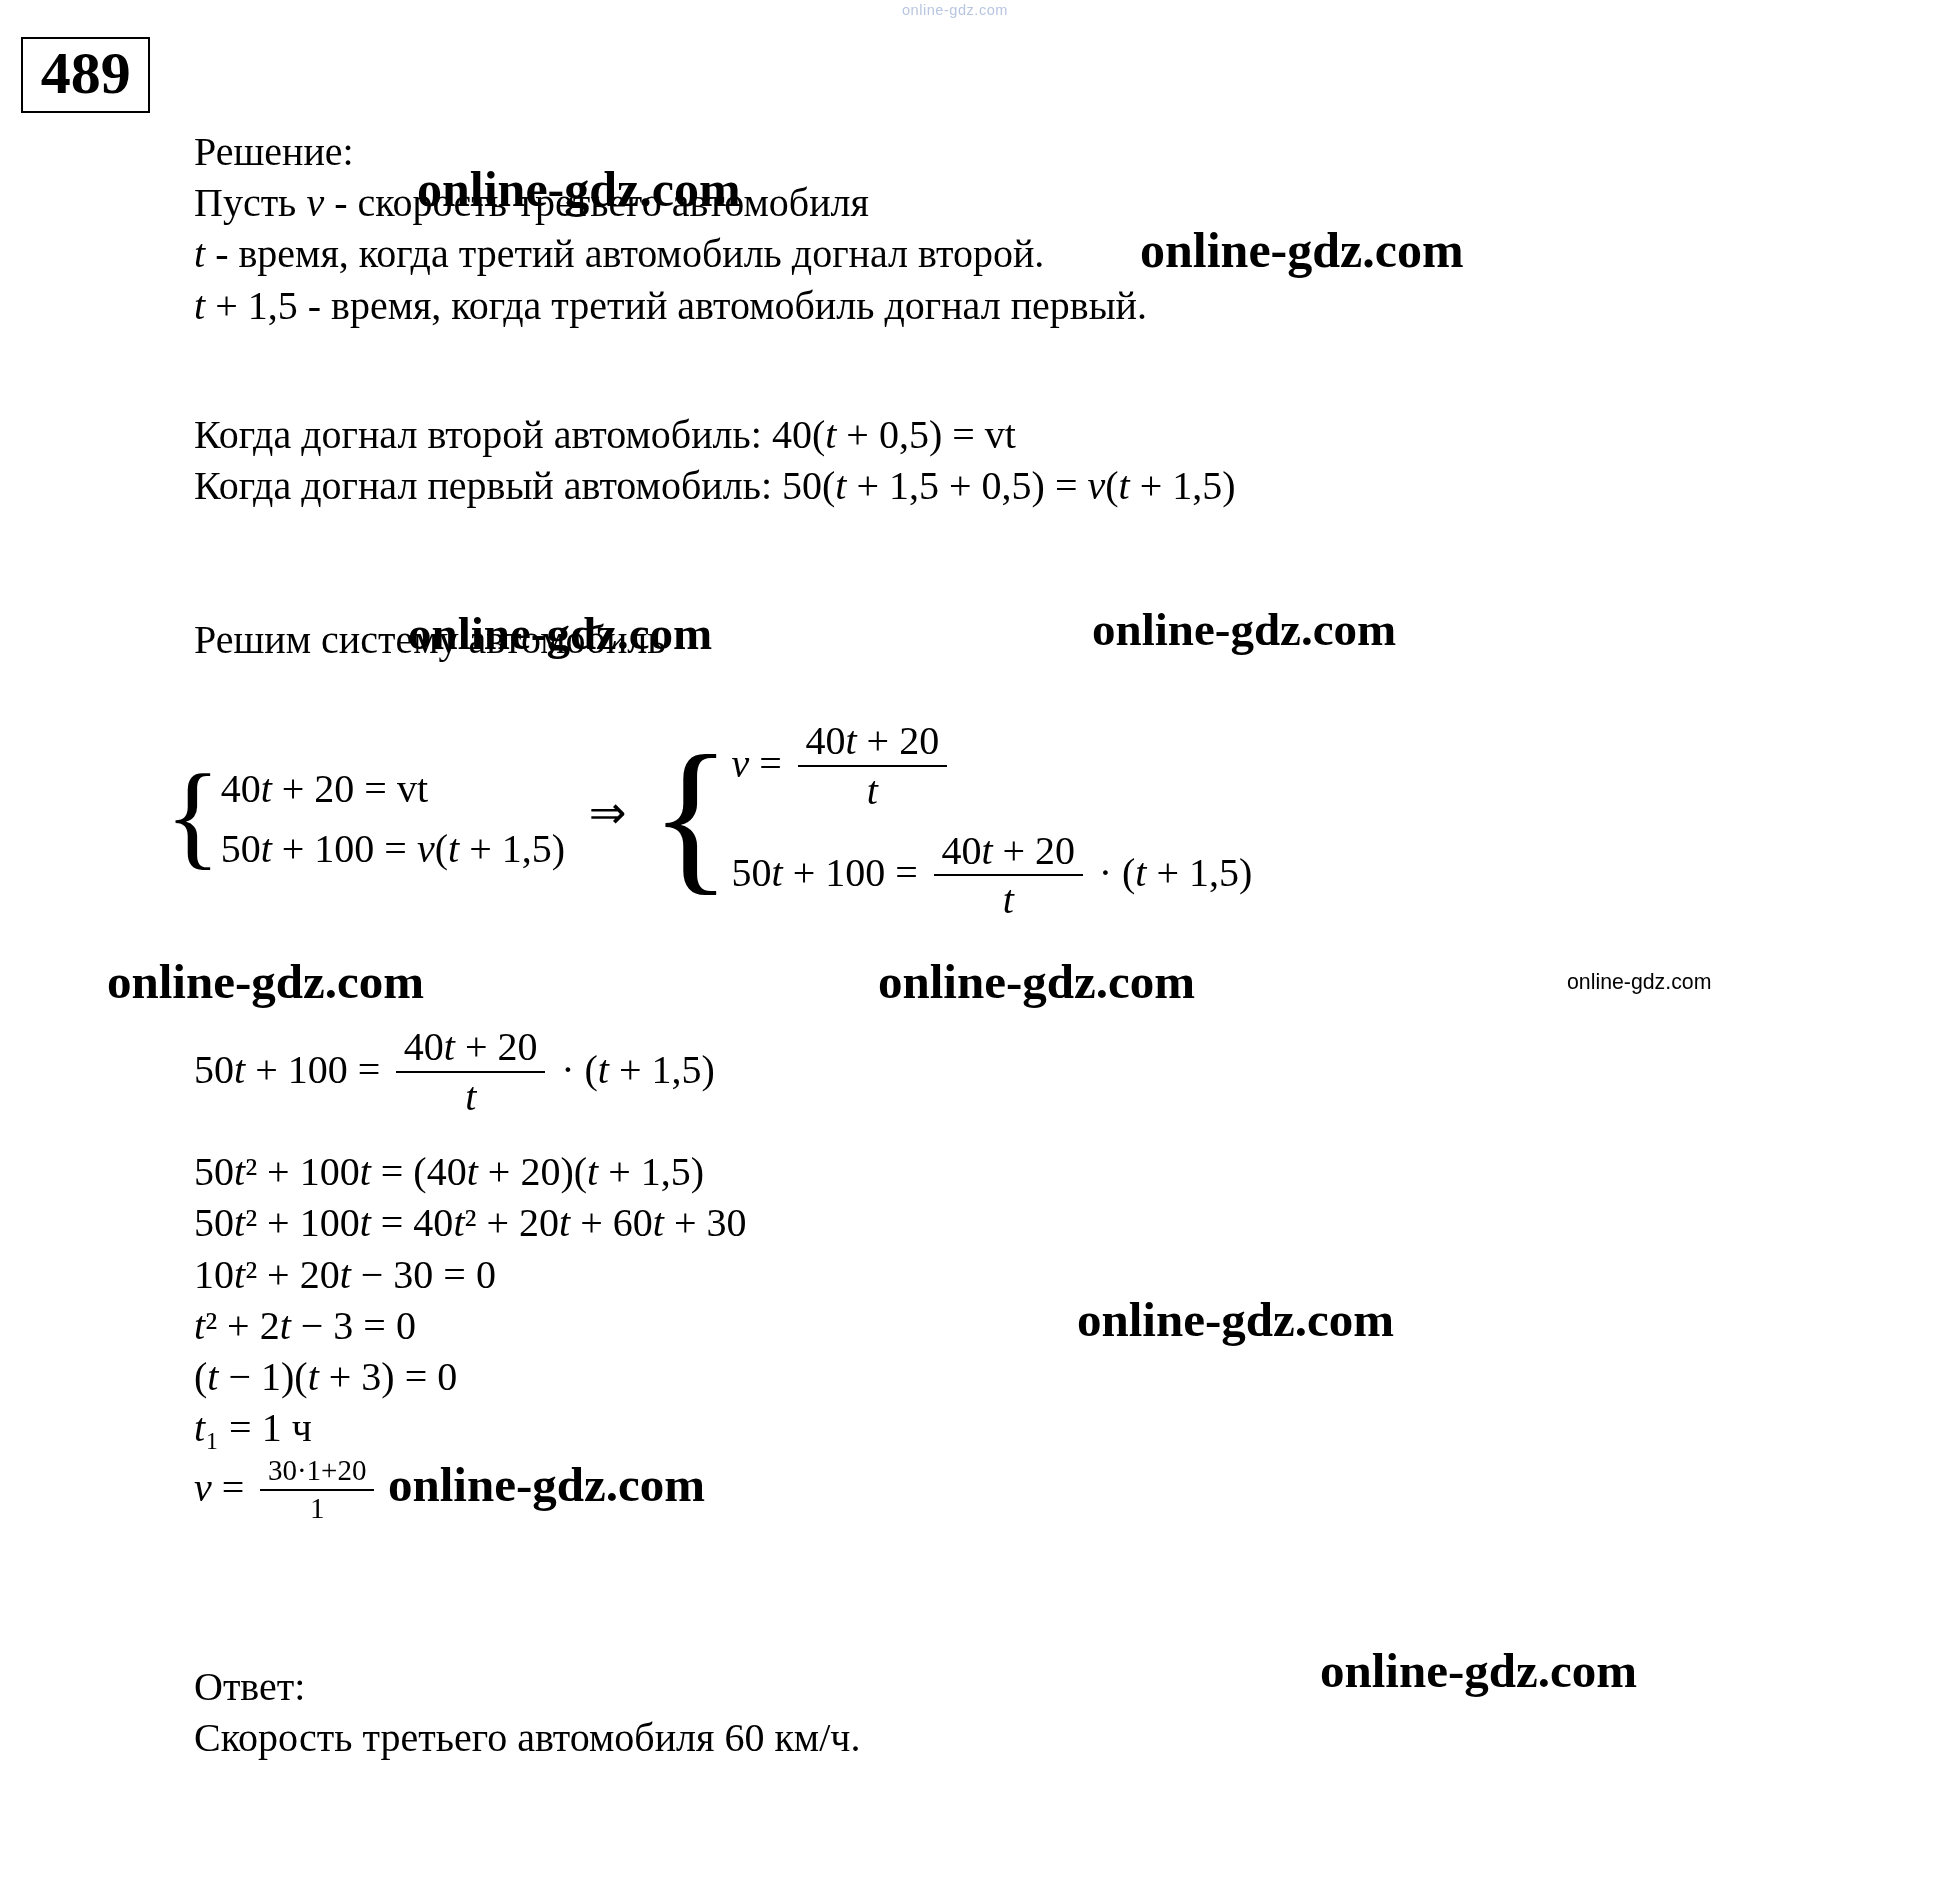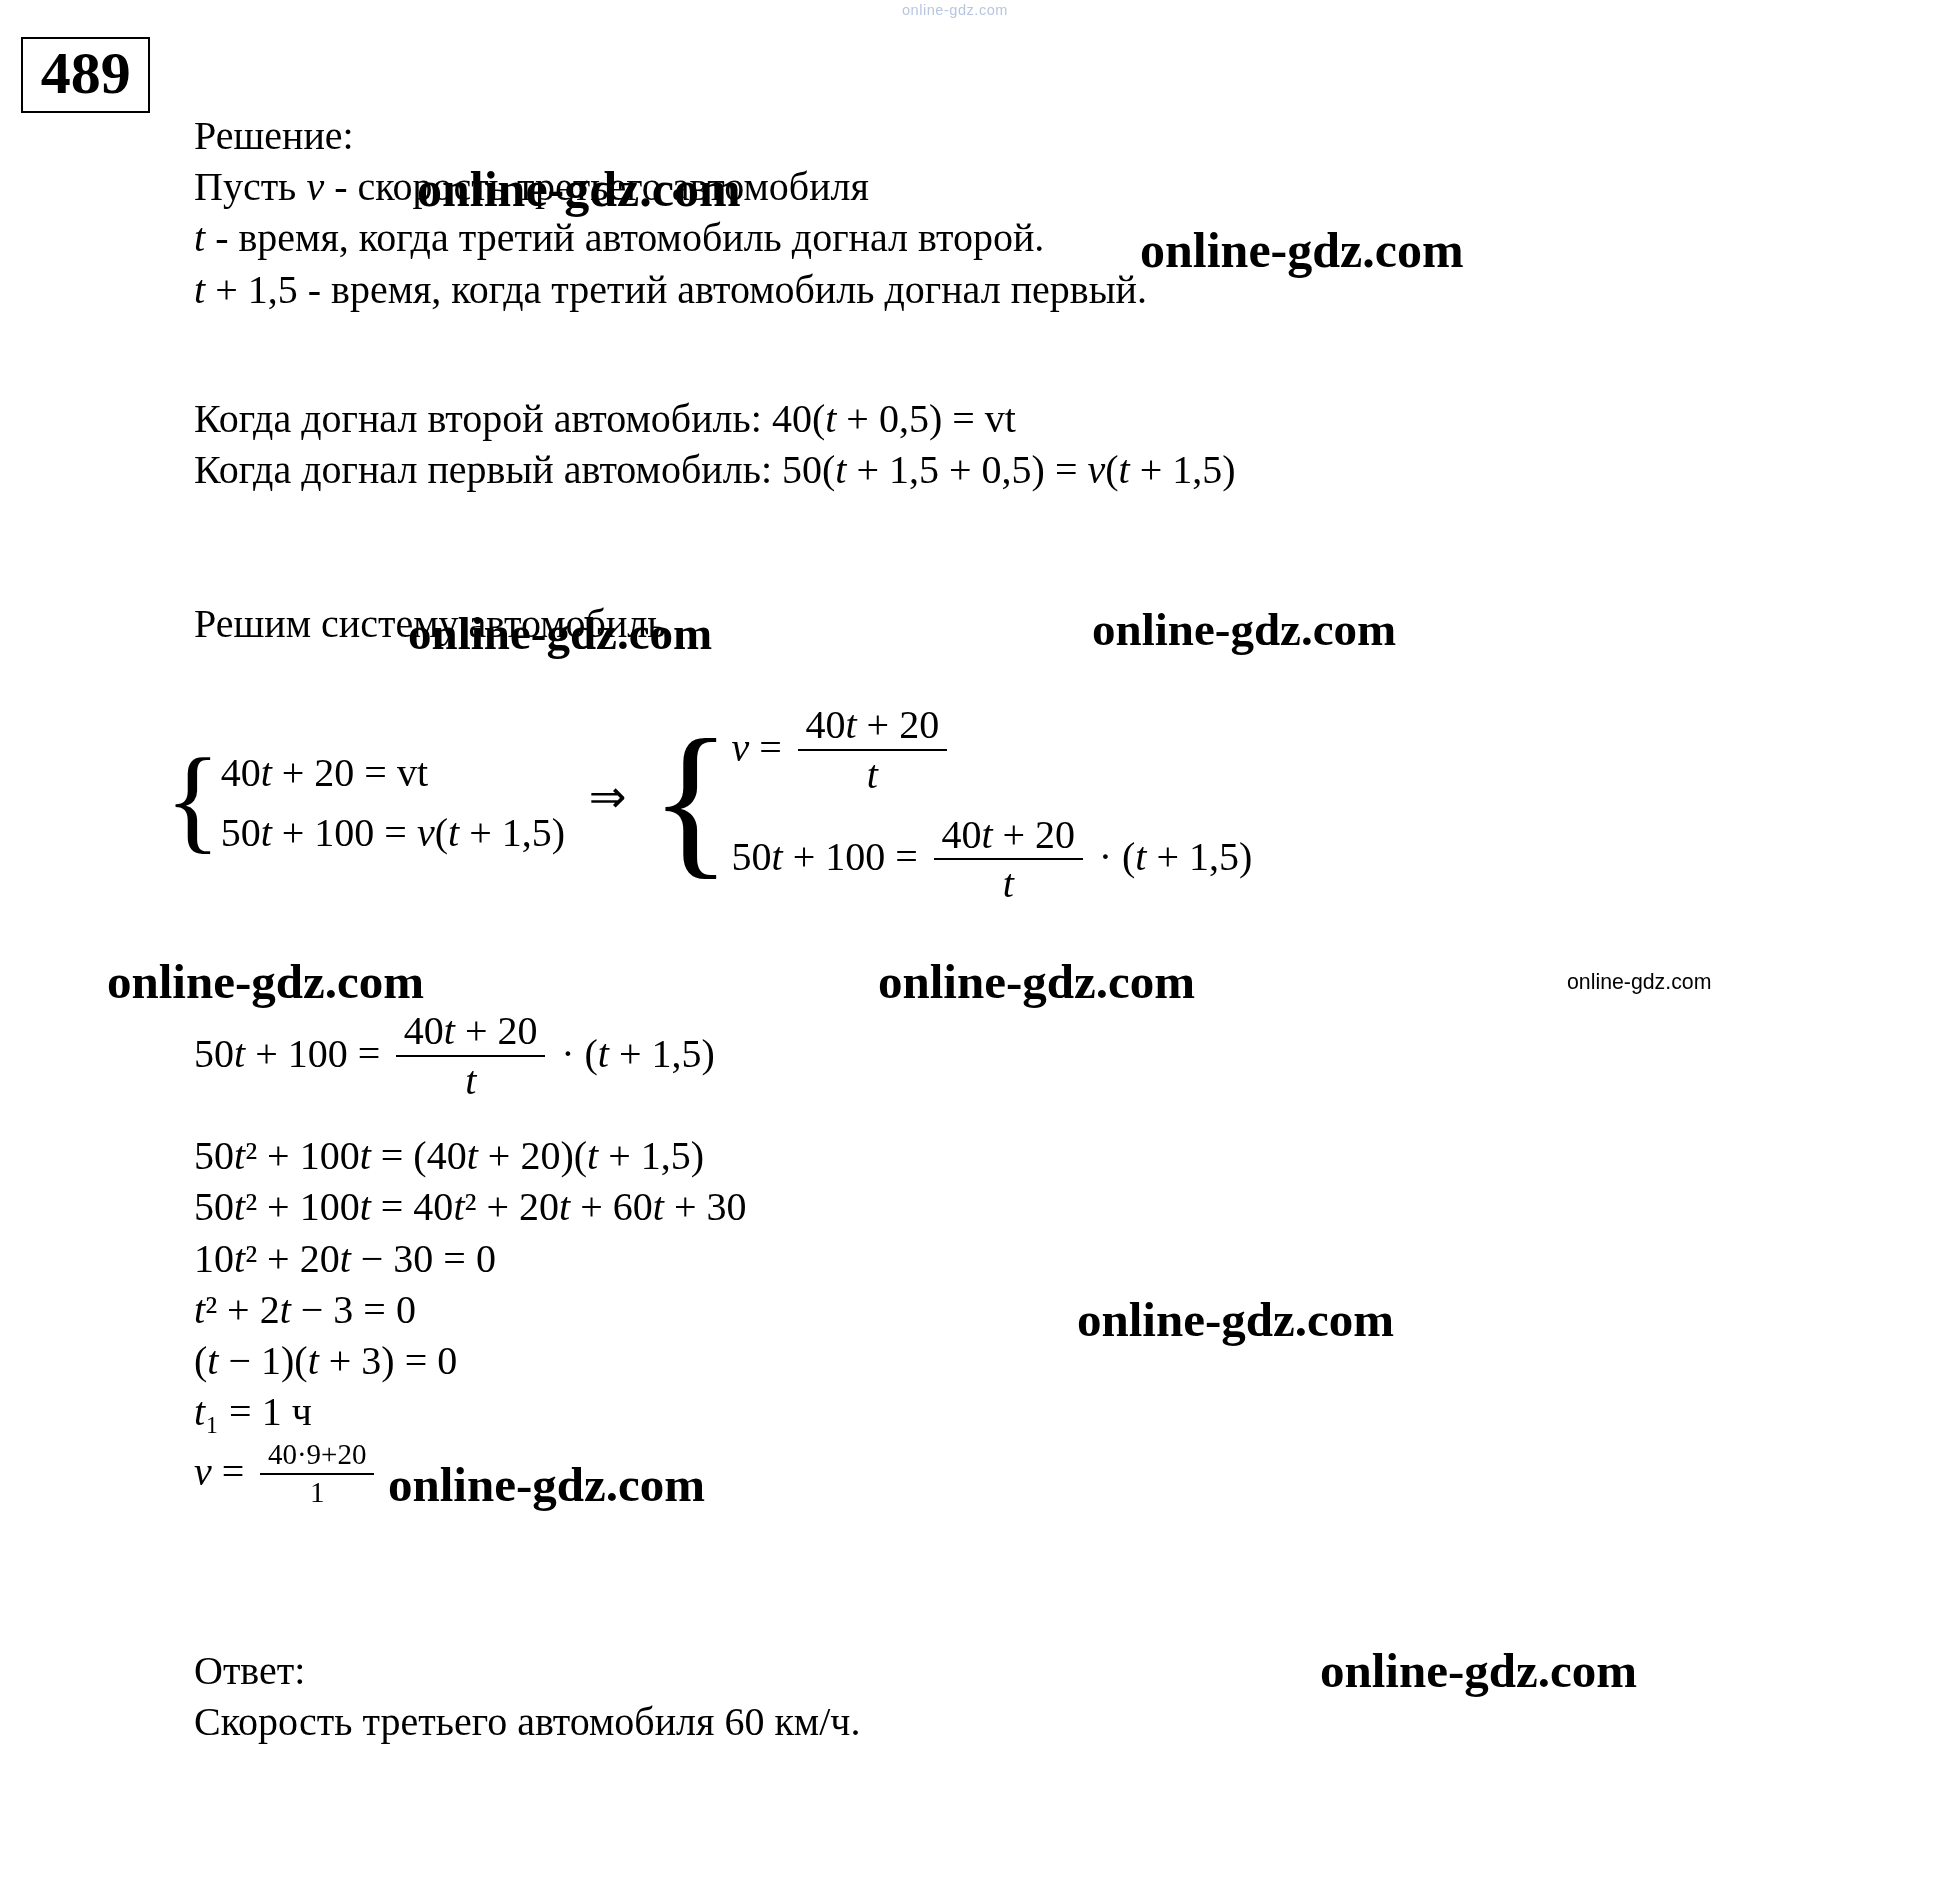--- a/index.html
+++ b/index.html
@@ -38,21 +38,21 @@
     font-family: "Liberation Serif", serif;
     font-weight: bold;
     font-size: 60px;
     line-height: 1;
   }
 
   
   .doc {
     position: absolute;
     left: 194px;
-    top: 110px;
+    top: 126px;
     width: 1708px;
   }
 
   .line {
     font-size: 40px;
     line-height: 1.28;
     white-space: nowrap;
     position: relative;
   }
   .gap-sm { height: 25px; }
@@ -193,21 +193,21 @@
   <div class="line">50<i class="var">t</i>² + 100<i class="var">t</i> = (40<i class="var">t</i> + 20)(<i class="var">t</i> + 1,5)</div>
   <div class="line">50<i class="var">t</i>² + 100<i class="var">t</i> = 40<i class="var">t</i>² + 20<i class="var">t</i> + 60<i class="var">t</i> + 30</div>
   <div class="line">10<i class="var">t</i>² + 20<i class="var">t</i> − 30 = 0</div>
   <div class="line"><i class="var">t</i>² + 2<i class="var">t</i> − 3 = 0</div>
   <div class="line">(<i class="var">t</i> − 1)(<i class="var">t</i> + 3) = 0</div>
   <div class="line"><i class="var">t</i>₁ = 1 ч</div>
 
   <div class="line" style="line-height:1.1; margin-top:3.9px;">
     <span><i class="var">v</i> =</span>
     <span class="frac small">
-      <span class="num">40·9+20</span>
+      <span class="num">30·1+20</span>
       <span class="den">1</span>
     </span>
   </div>
 
   <div class="gap-lg"></div>
   <div style="height:56px"></div>
 
   <div class="line">Ответ:</div>
   <div class="line">Скорость третьего автомобиля 60 км/ч.</div>
 

